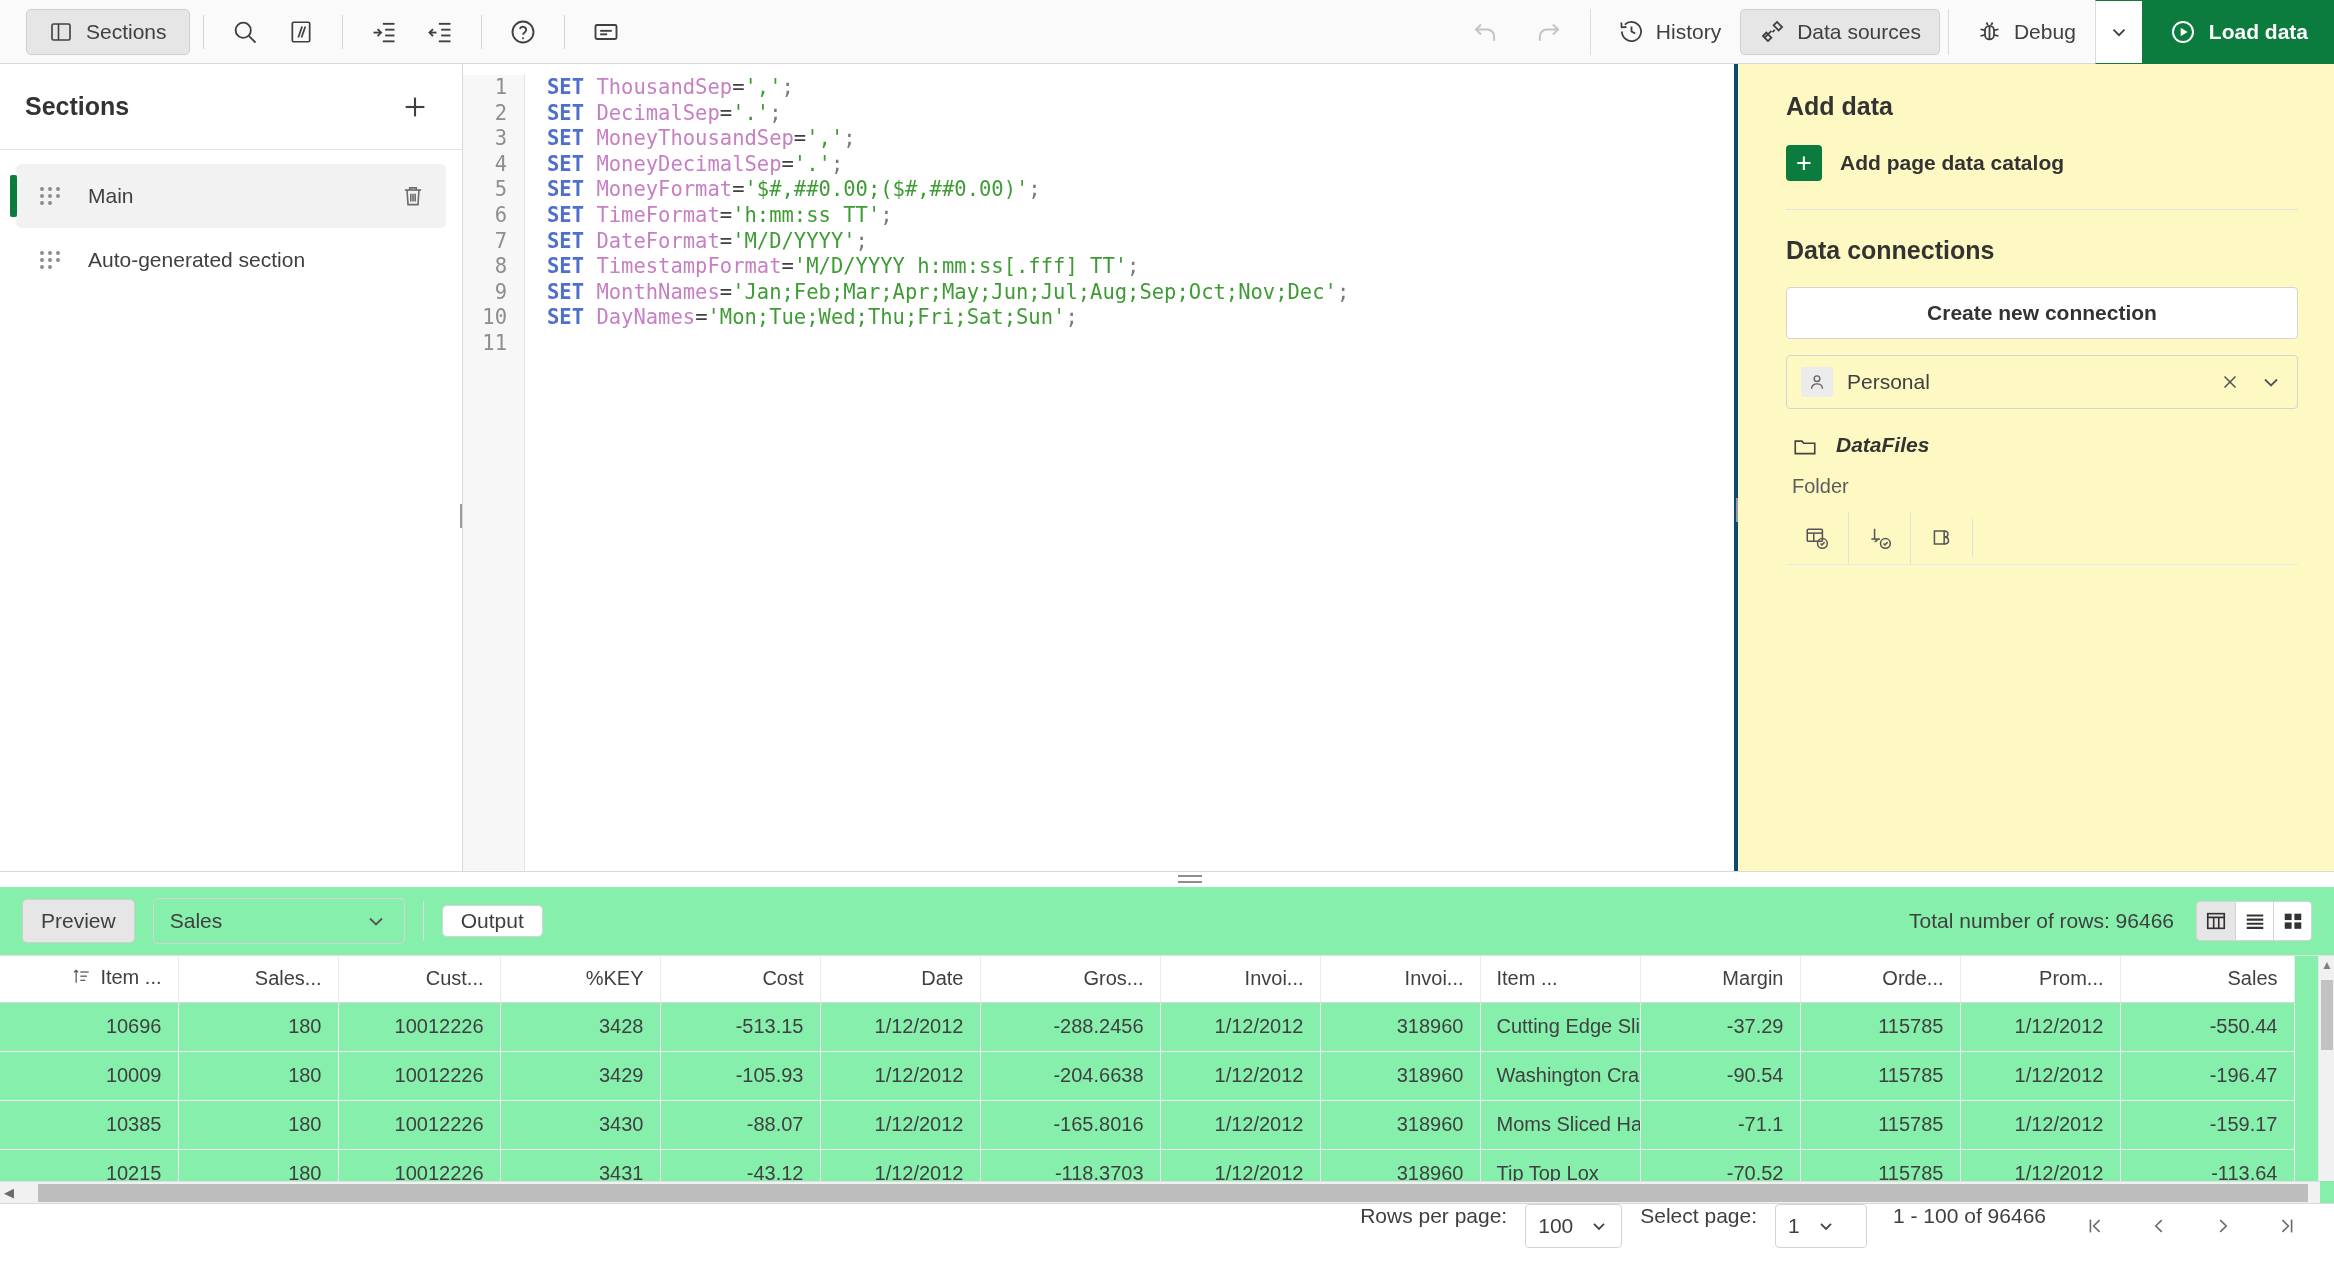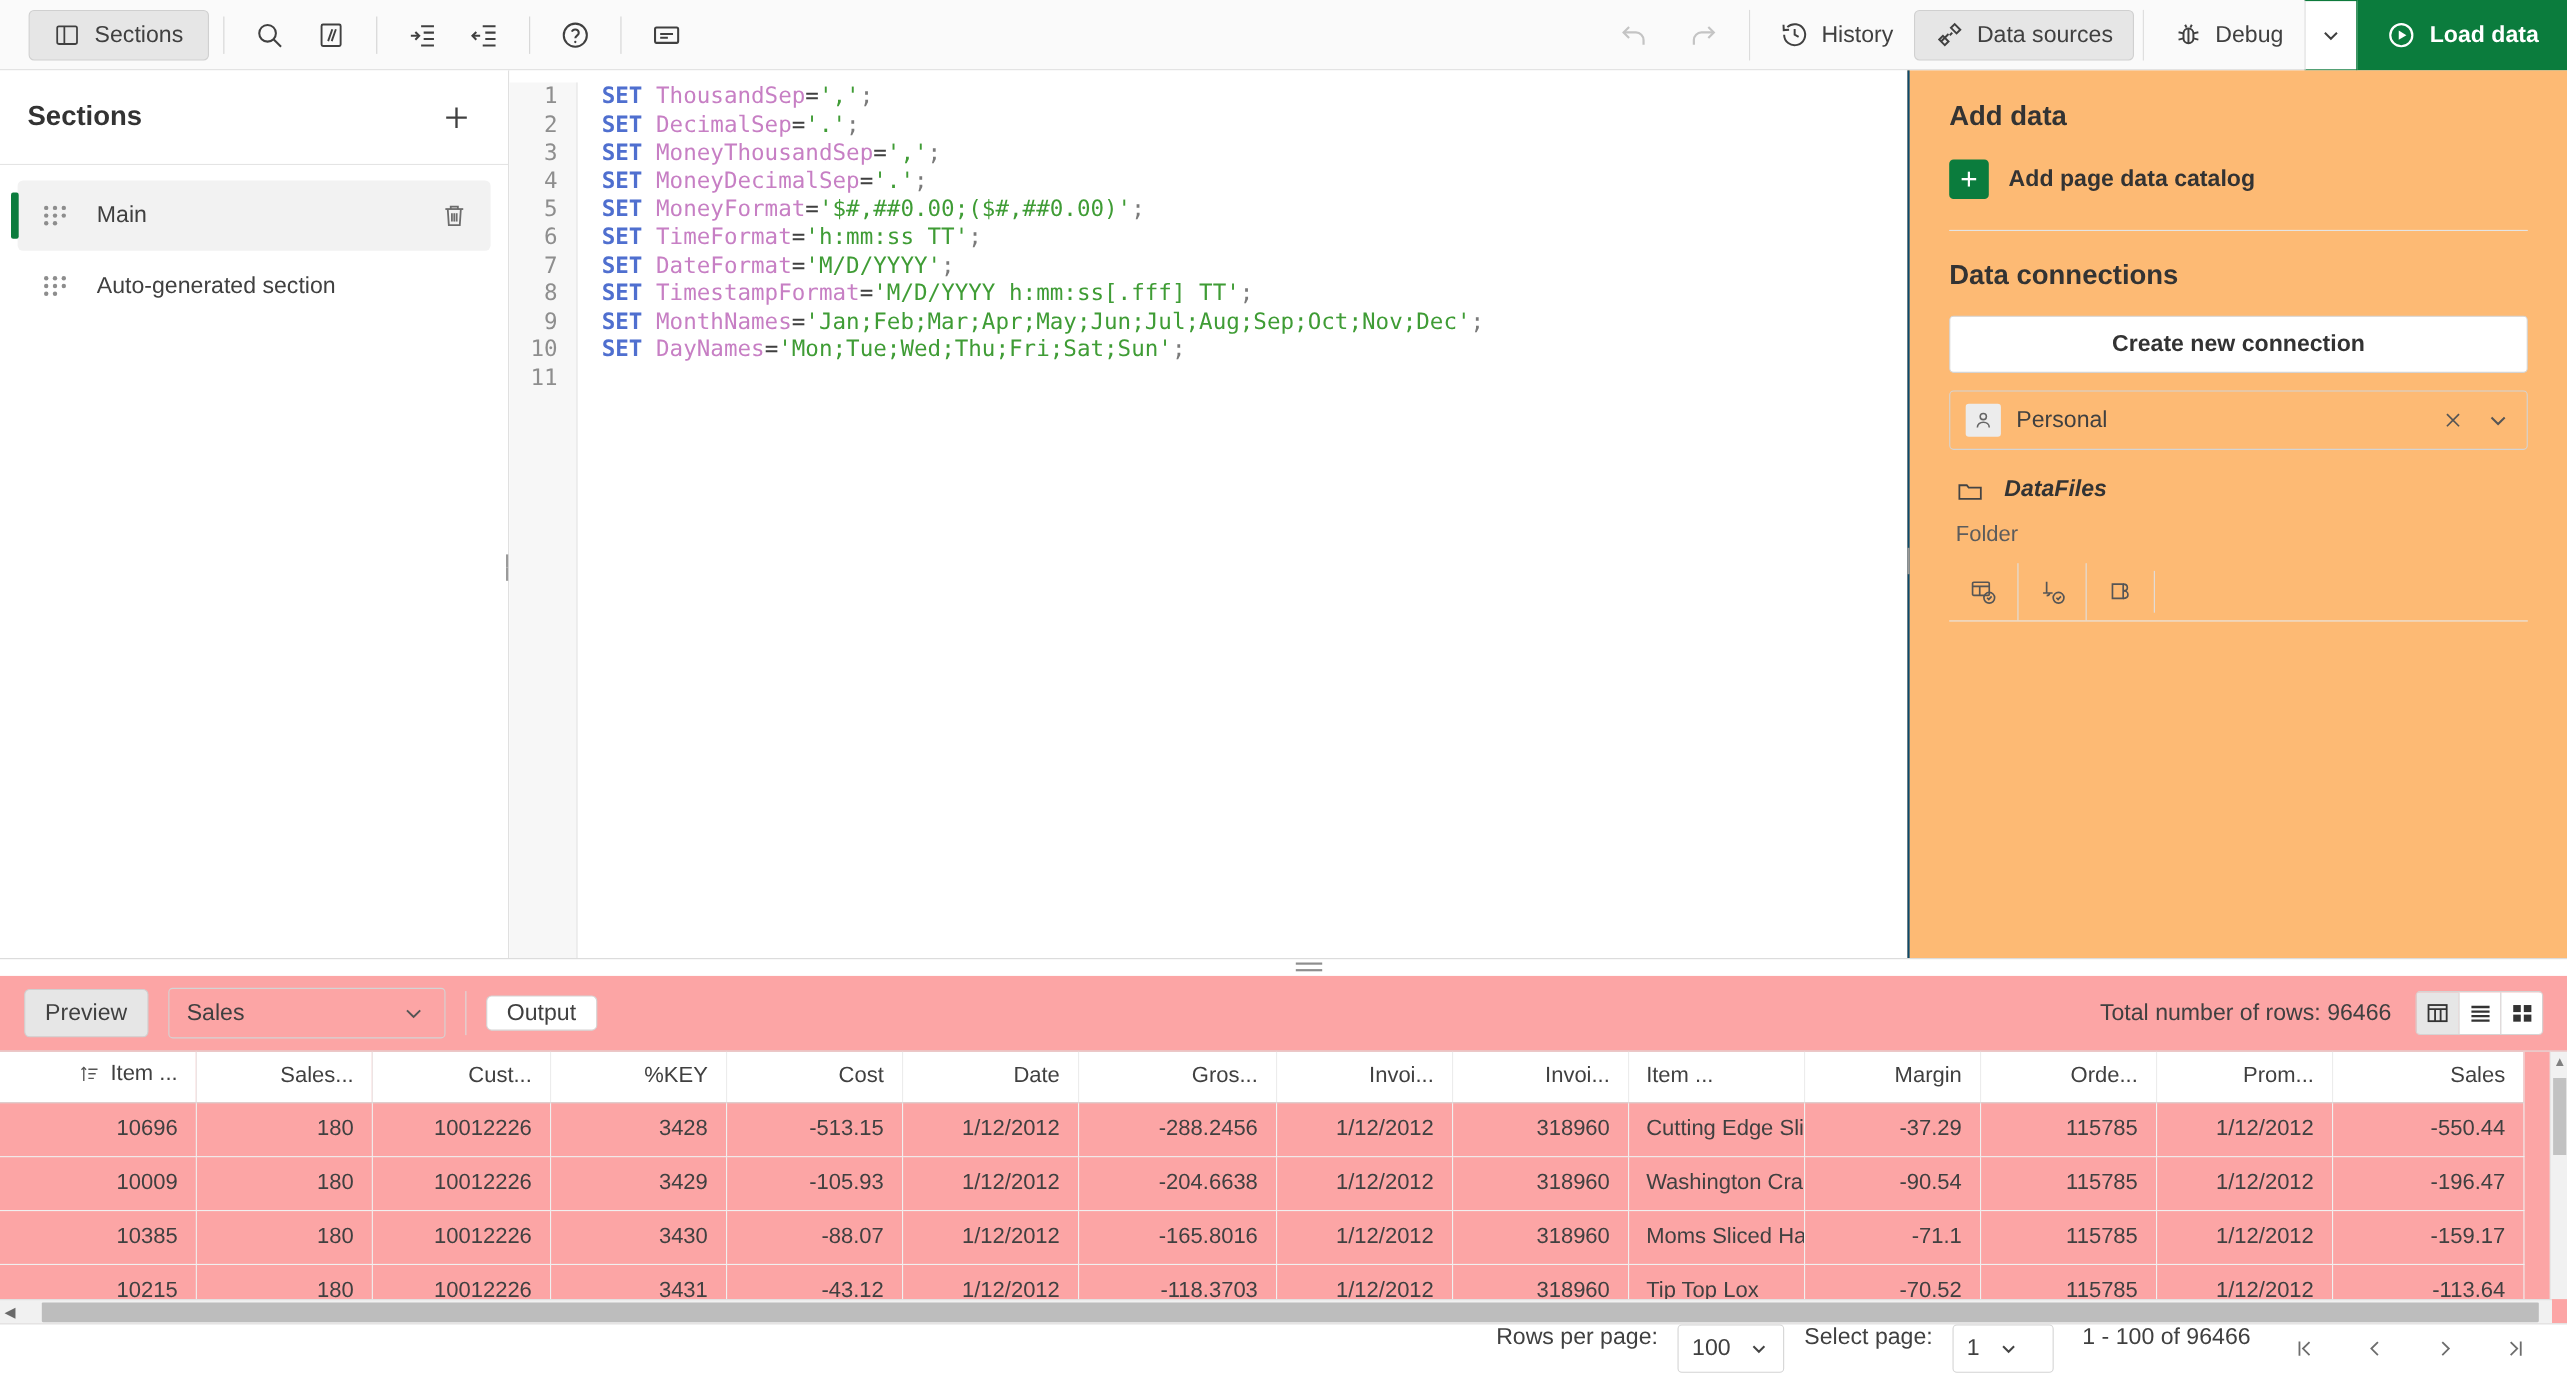--- a/index.html
+++ b/index.html
@@ -112,22 +112,22 @@
   }
   .code { padding-left: 22px; white-space: pre; flex:1; overflow:hidden; }
   .kw  { color: #4f6fcf; font-weight: 700; }
   .var { color: #c77fc4; }
   .op  { color: #404040; }
   .str { color: #3f9c35; }
   .pun { color: #7a7a7a; }
 
   
   .data-panel {
-    width: 600px; min-width: 600px; background: #fdba74;
-    border-left: 2px solid #0c4a6e; padding: 0 0 0 0; position: relative;
+    width: 600px; min-width: 600px; background: #fef9c3;
+    border-left: 4px solid #0c4a6e; padding: 0 0 0 12px; position: relative;
   }
   .dp-inner { padding: 28px 36px 0 36px; }
   .dp-h1 { font-size: 25px; font-weight: 600; color: #333; margin-bottom: 24px; }
   .dp-h2 { font-size: 25px; font-weight: 600; color: #333; margin: 0 0 22px 0; }
   .catalog-row { display:flex; align-items:center; gap:18px; cursor:pointer; margin-bottom: 28px; }
   .plus-square {
     width: 36px; height: 36px; background: #0b7c3d; border-radius: 4px;
     display:flex; align-items:center; justify-content:center; color:#fff;
     font-size: 27px; line-height: 1; font-weight: 400;
   }
@@ -166,21 +166,21 @@
   .folder-tool + .folder-tool { border-left: 1px solid #e0e0e0; }
   .ft-end { width:1px; height: 38px; background:#e0e0e0; }
 
   
   .h-splitter { height: 16px; background:#fff; border-top: 1px solid #d9d9d9; position: relative; }
   .h-handle { position:absolute; left: 1178px; top: 3px; width: 24px;
     display:flex; flex-direction:column; gap: 4px; cursor: row-resize; }
   .h-handle i { height:2px; background:#8e8e8e; display:block; }
 
   
-  .bottom { height: 316px; min-height:316px; display:flex; flex-direction:column; background:#fca5a5; }
+  .bottom { height: 316px; min-height:316px; display:flex; flex-direction:column; background:#86efac; }
   .preview-bar { height: 68px; display:flex; align-items:center; padding: 0 22px; gap: 0; }
   .preview-tab {
     height: 44px; padding: 0 18px; background:#e6e6e6; border:1px solid #d0d0d0;
     border-radius:5px; font-size:21px; color:#404040; display:flex; align-items:center; cursor:pointer;
   }
   .table-select {
     margin-left: 18px; width: 252px; height: 46px; border:1px solid #d4d4d4; border-radius:4px;
     display:flex; align-items:center; padding: 0 16px; font-size: 21px; color:#404040; cursor:pointer;
   }
   .table-select .cv { margin-left:auto; }

